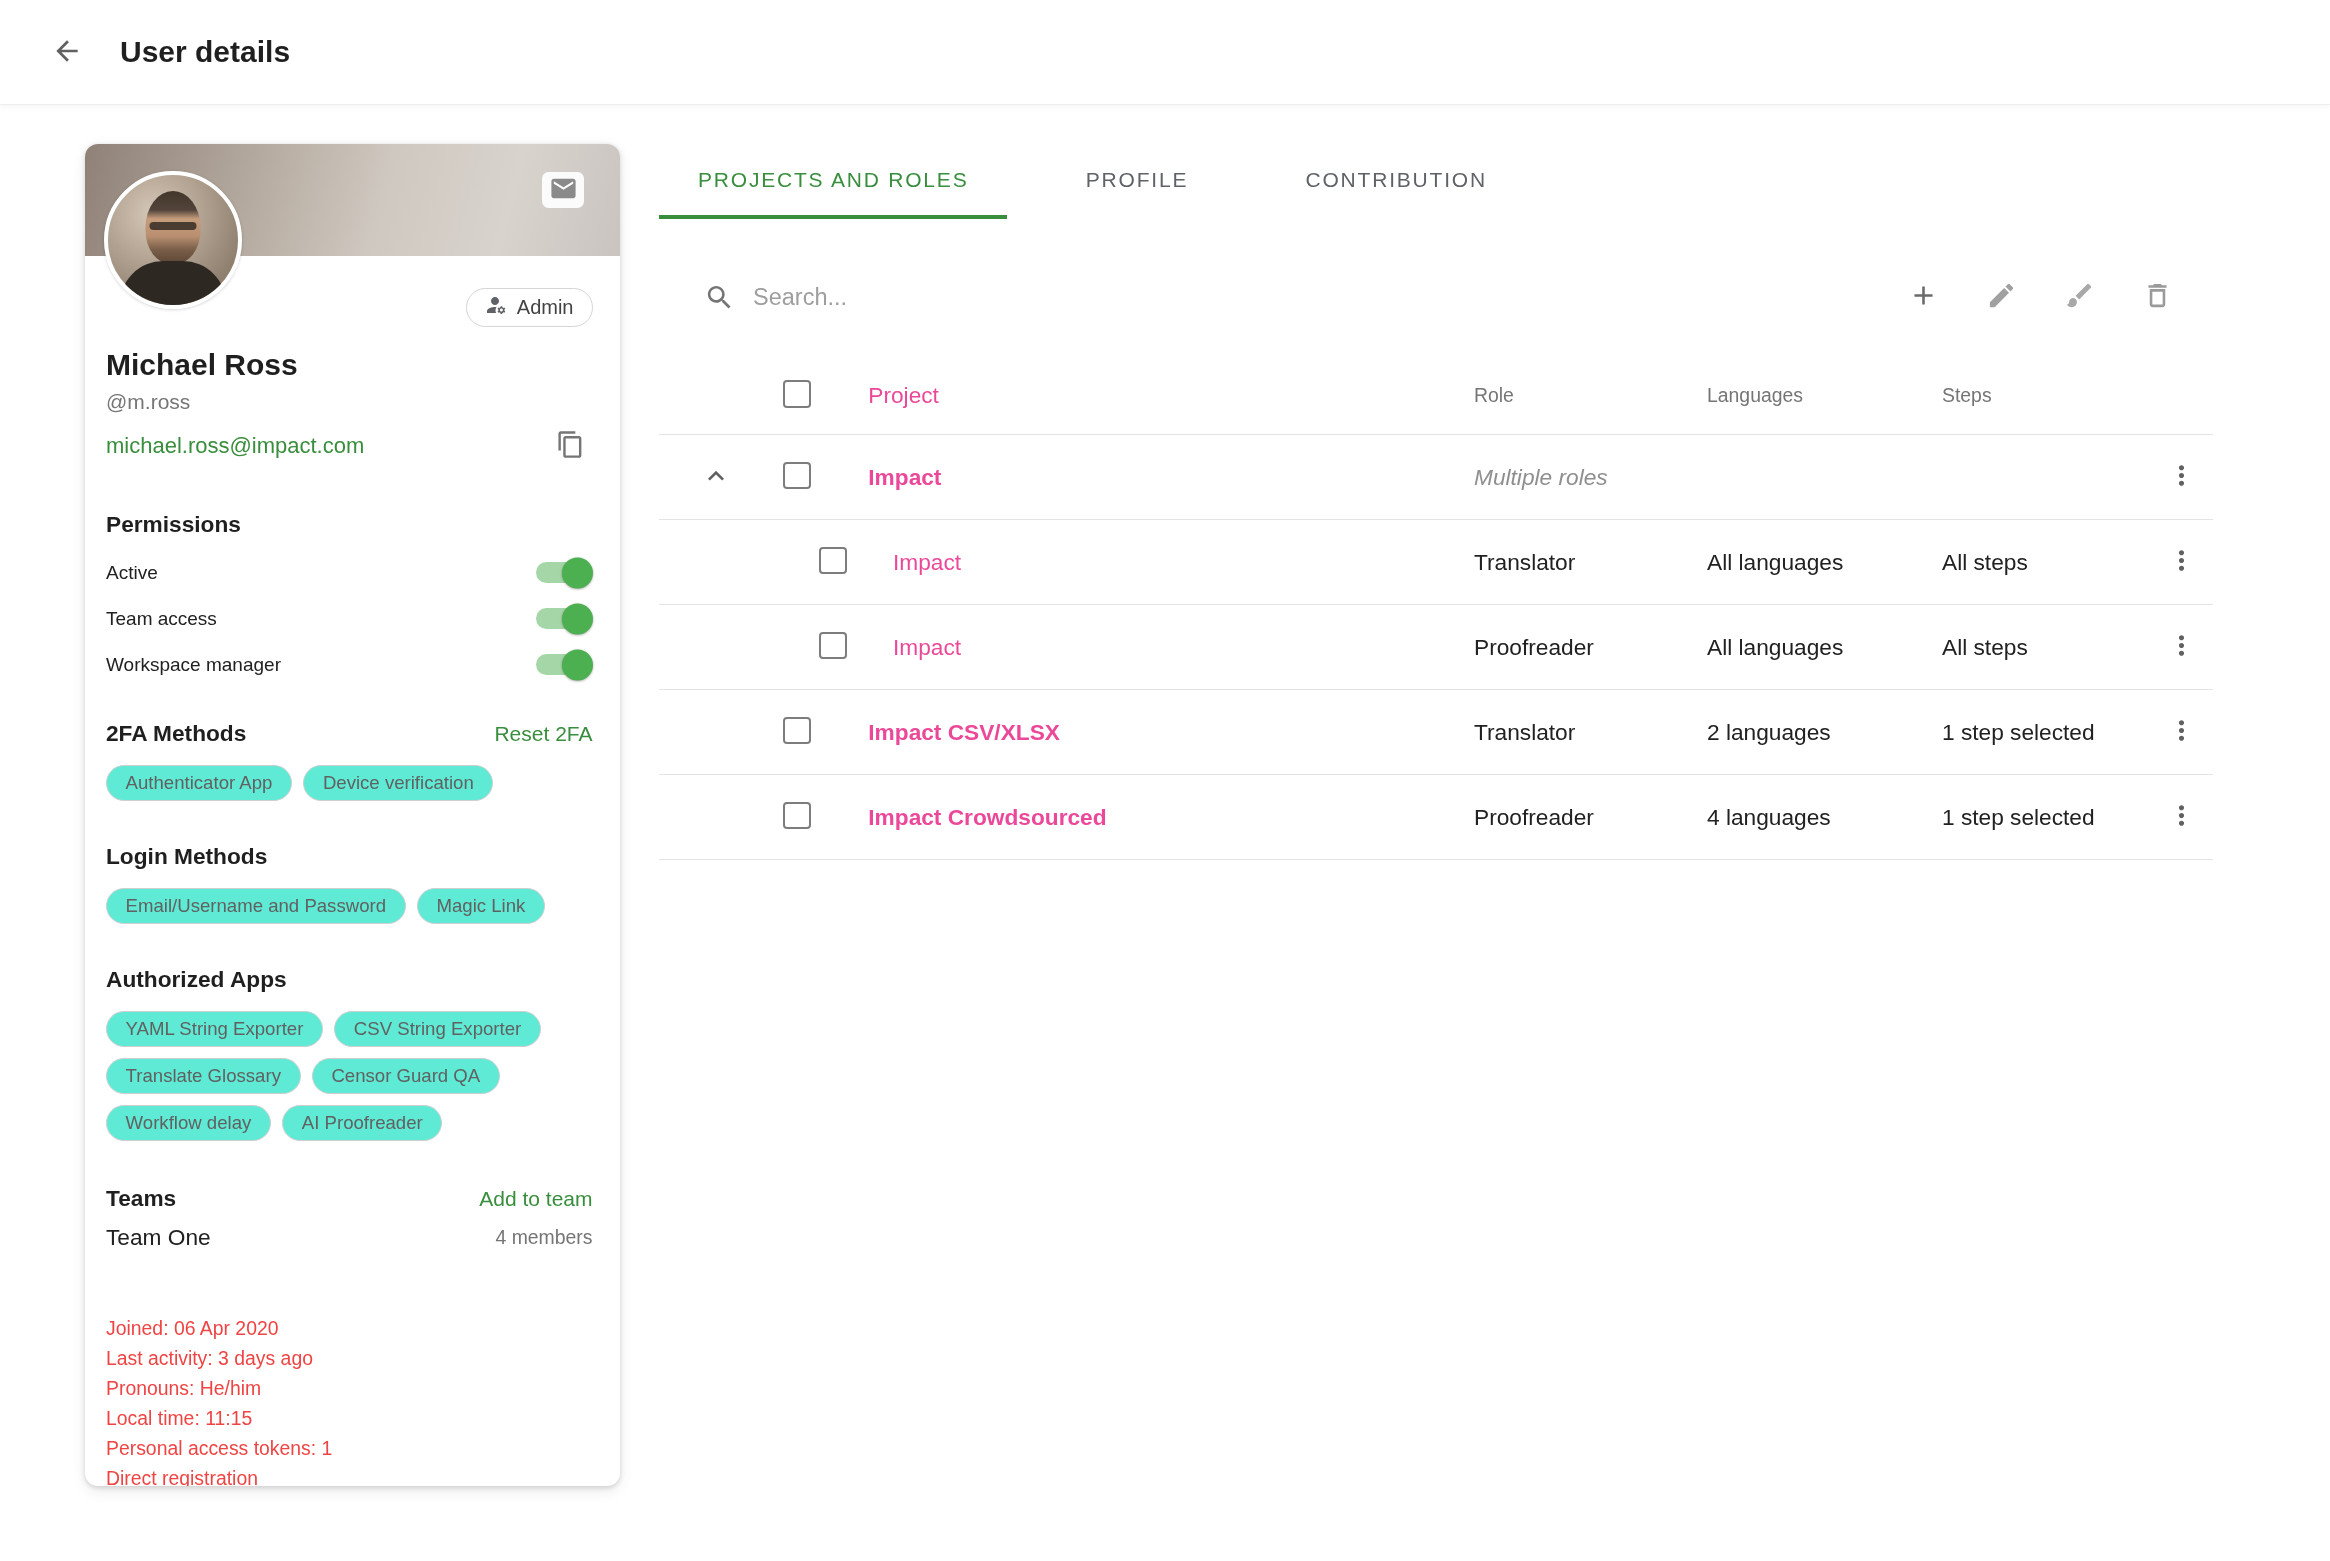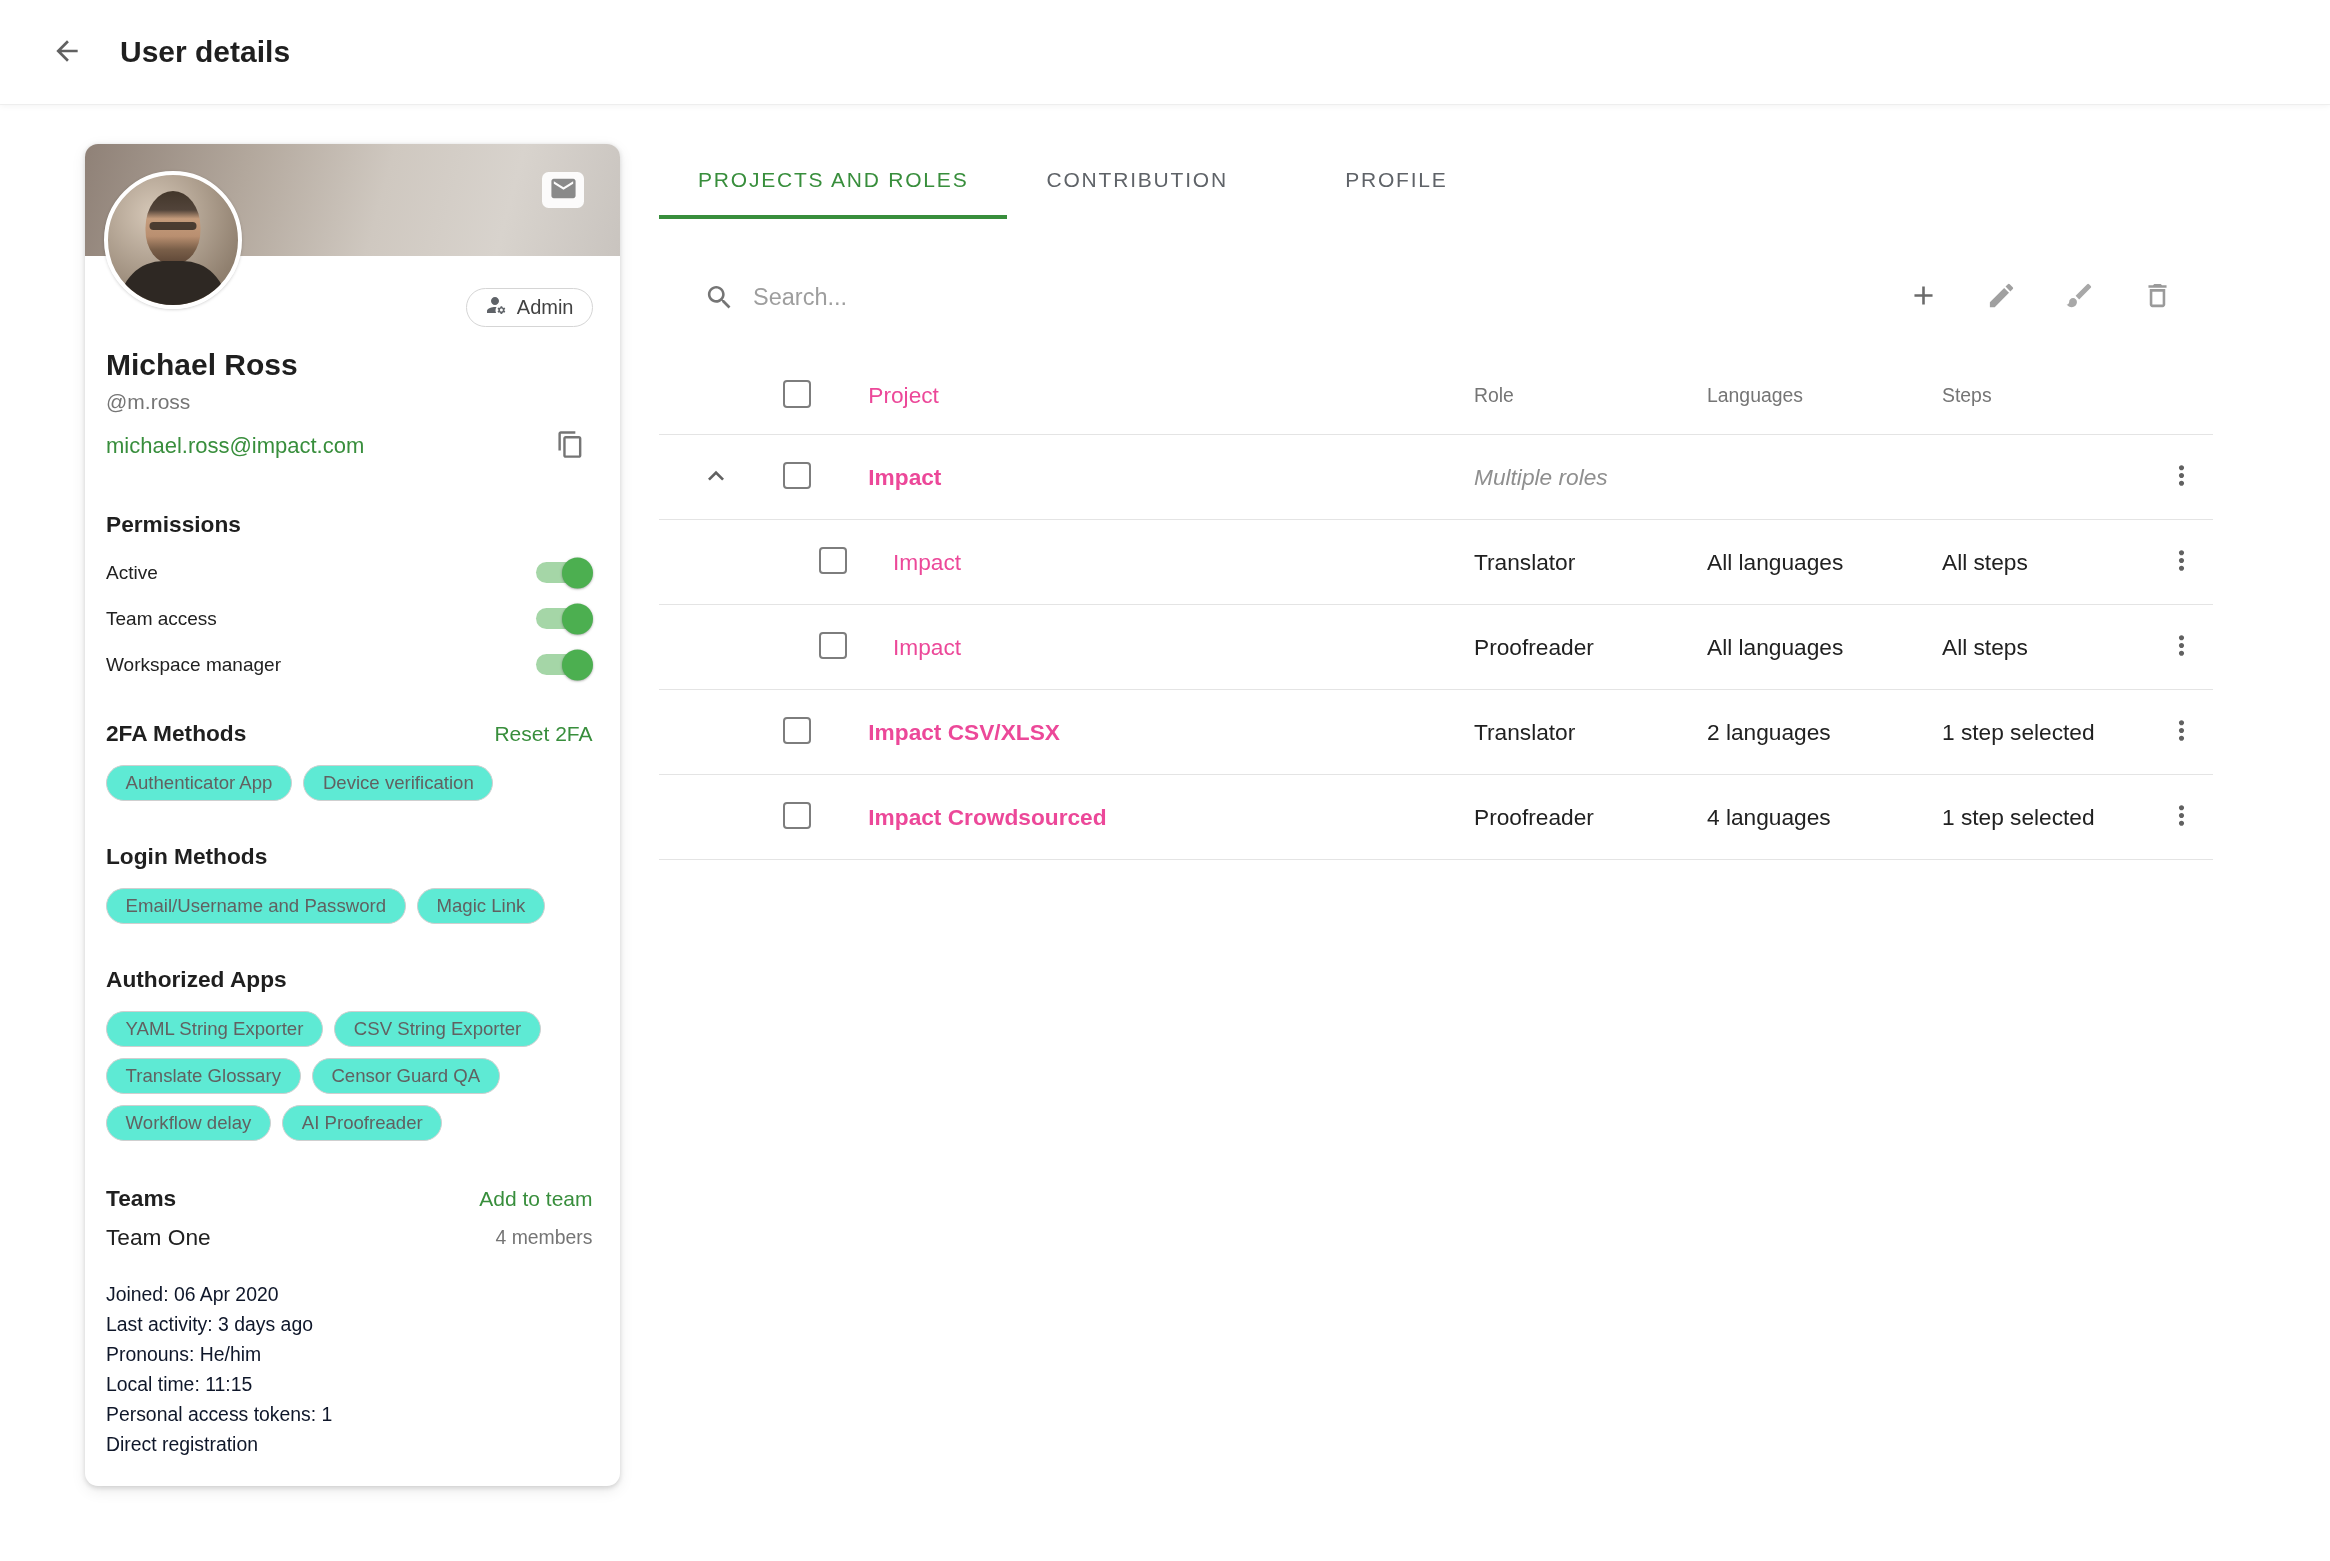--- a/index.html
+++ b/index.html
@@ -55,21 +55,21 @@
     border-radius:50%; background:#4caf50; box-shadow:0 0.8px 2.4px rgba(0,0,0,0.35); }
 
   .pills { margin-top:18px; display:flex; flex-wrap:wrap; gap:11.3px; }
   .pill { display:inline-flex; align-items:center; height:36px; padding:0 18.6px; border:1.6px solid #cfcfcf;
     border-radius:18px; font-size:18.6px; color:#616161; background:#5eead4; white-space:nowrap; }
 
   .team-row { margin-top:12px; display:flex; align-items:center; justify-content:space-between; }
   .team-name { font-size:22.7px; color:#212121; }
   .team-members { font-size:19.4px; color:#757575; }
 
-  .meta { margin-top:28px; font-size:19.4px; color:#0f172a; line-height:30px; }
+  .meta { margin-top:62px; font-size:19.4px; color:#ef4444; line-height:30px; }
 
   
   .main { position:absolute; left:659px; top:141px; width:1554px; }
   .tabs { display:flex; height:78px; }
   .tab { min-width:259px; padding:0 39px; display:flex; align-items:center; justify-content:center;
     font-size:21px; font-weight:500; letter-spacing:1.8px; color:#5f6368; cursor:pointer; text-transform:uppercase; }
   .tab.active { color:#388e3c; border-bottom:4.9px solid #388e3c; padding-top:4.9px; }
 
   .search-row { margin-top:39px; height:78px; display:flex; align-items:center; padding-left:45px; padding-right:36px; }
   .search-row .search-ic { display:inline-flex; margin-right:18px; }
@@ -213,22 +213,22 @@
       <div>Local time: 11:15</div>
       <div>Personal access tokens: 1</div>
       <div>Direct registration</div>
     </div>
   </div>
 </aside>
 
 <main class="main">
   <nav class="tabs">
     <div class="tab active">PROJECTS AND ROLES</div>
+    <div class="tab">PROFILE</div>
     <div class="tab">CONTRIBUTION</div>
-    <div class="tab">PROFILE</div>
   </nav>
 
   <div class="search-row">
     <span class="search-ic">
       <svg width="31" height="31" viewBox="0 0 24 24" fill="#757575">
           <path d="M15.5 14h-.79l-.28-.27C15.41 12.59 16 11.11 16 9.5 16 5.91 13.09 3 9.5 3S3 5.91 3 9.5 5.91 16 9.5 16c1.61 0 3.09-.59 4.23-1.57l.27.28v.79l5 4.99L20.49 19l-4.99-5zm-6 0C7.01 14 5 11.99 5 9.5S7.01 5 9.5 5 14 7.01 14 9.5 11.99 14 9.5 14z"></path>
         </svg>
     </span>
     <input class="search-input" placeholder="Search..." style="">
     <div class="toolbar">

